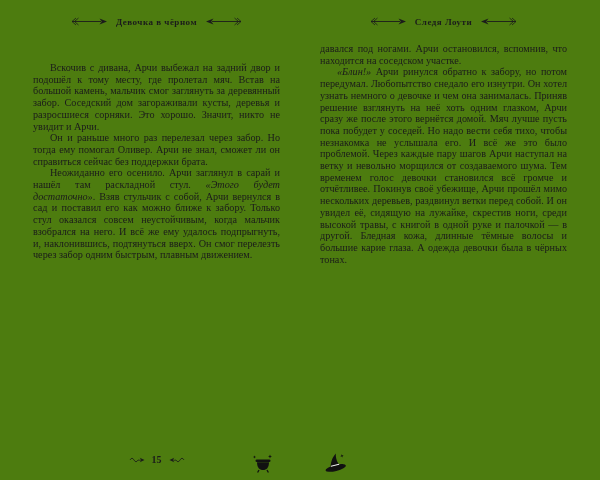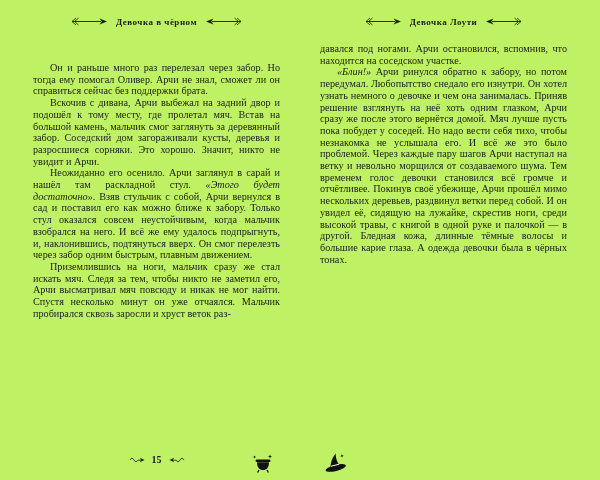--- a/index.html
+++ b/index.html
@@ -1,20 +1,20 @@
 <!DOCTYPE html>
 <html lang="ru"><head>
 <meta charset="utf-8">
 <style>
   html, body { margin: 0; padding: 0; background: #ffffff; }
   .spread {
     position: relative;
     width: 600px;
     height: 480px;
-    background: #bef264;
+    background: #4d7c0f;
     font-family: "Liberation Serif", serif;
     color: #1b1b1b;
     overflow: hidden;
   }
   .page { position: absolute; top: 15px; width: 247px; height: 452px; }
   .page-left  { left: 33px; }
   .page-right { left: 320px; }
 
   .page-header {
     display: flex; align-items: center; justify-content: center;
@@ -66,24 +66,23 @@
       </svg>
       <span class="header-label">Девочка в чёрном</span>
       <svg class="orn mirror" width="38" height="9" viewBox="0 0 38 9">
         <line x1="2" y1="4.5" x2="31" y2="4.5" stroke="#1b1b1b" stroke-width="0.9"></line>
         <path d="M37 4.5 L29.5 1.6 L31.8 4.5 L29.5 7.4 Z" fill="#1b1b1b"></path>
         <path d="M2 4.5 L6 1 M4.5 4.5 L8.5 1 M2 4.5 L6 8 M4.5 4.5 L8.5 8" stroke="#1b1b1b" stroke-width="0.8" fill="none"></path>
       </svg>
     </header>
 
     <div class="page-body">
+      <p>Вскочив с дивана, Арчи выбежал на задний двор и подошёл к тому месту, где пролетал мяч. Встав на большой камень, мальчик смог заглянуть за деревянный забор. Соседский дом загораживали кусты, деревья и разросшиеся сорняки. Это хорошо. Значит, никто не увидит и Арчи.</p>
       <p>Он и раньше много раз перелезал через забор. Но тогда ему помогал Оливер. Арчи не знал, сможет ли он справиться сейчас без поддержки брата.</p>
-      <p>Вскочив с дивана, Арчи выбежал на задний двор и подошёл к тому месту, где пролетал мяч. Встав на большой камень, мальчик смог заглянуть за деревянный забор. Соседский дом загораживали кусты, деревья и разросшиеся сорняки. Это хорошо. Значит, никто не увидит и Арчи.</p>
       <p><span>Неожиданно его осенило. Арчи заглянул в сарай и нашёл там раскладной стул. </span><i>«Этого будет достаточно»</i><span>. Взяв стульчик с собой, Арчи вернулся в сад и поставил его как можно ближе к забору. Только стул оказался совсем неустойчивым, когда мальчик взобрался на него. И всё же ему удалось подпрыгнуть, и, наклонившись, подтянуться вверх. Он смог перелезть через забор одним быстрым, плавным движением.</span></p>
-      <p>Приземлившись на ноги, мальчик сразу же стал искать мяч. Следя за тем, чтобы никто не заметил его, Арчи высматривал мяч повсюду и никак не мог найти. Спустя несколько минут он уже отчаялся. Мальчик пробирался сквозь заросли и хруст веток раз-</p>
     </div>
 
     <footer class="page-footer">
       <svg class="flourish" width="16" height="8" viewBox="0 0 16 8">
         <path d="M1 4 Q3 0.5 5 4 T9 4 Q10.5 4.5 12 4" fill="none" stroke="#1b1b1b" stroke-width="0.8"></path>
         <path d="M15.5 4 L10.8 1.8 L12.2 4 L10.8 6.2 Z" fill="#1b1b1b"></path>
       </svg>
       <span class="page-number">15</span>
       <svg class="flourish mirror" width="16" height="8" viewBox="0 0 16 8">
         <path d="M1 4 Q3 0.5 5 4 T9 4 Q10.5 4.5 12 4" fill="none" stroke="#1b1b1b" stroke-width="0.8"></path>
@@ -92,21 +91,21 @@
     </footer>
   </section>
 
   <section class="page page-right">
     <header class="page-header">
       <svg class="orn" width="38" height="9" viewBox="0 0 38 9">
         <line x1="2" y1="4.5" x2="31" y2="4.5" stroke="#1b1b1b" stroke-width="0.9"></line>
         <path d="M37 4.5 L29.5 1.6 L31.8 4.5 L29.5 7.4 Z" fill="#1b1b1b"></path>
         <path d="M2 4.5 L6 1 M4.5 4.5 L8.5 1 M2 4.5 L6 8 M4.5 4.5 L8.5 8" stroke="#1b1b1b" stroke-width="0.8" fill="none"></path>
       </svg>
-      <span class="header-label">Девочка Лоути</span>
+      <span class="header-label">Следя Лоути</span>
       <svg class="orn mirror" width="38" height="9" viewBox="0 0 38 9">
         <line x1="2" y1="4.5" x2="31" y2="4.5" stroke="#1b1b1b" stroke-width="0.9"></line>
         <path d="M37 4.5 L29.5 1.6 L31.8 4.5 L29.5 7.4 Z" fill="#1b1b1b"></path>
         <path d="M2 4.5 L6 1 M4.5 4.5 L8.5 1 M2 4.5 L6 8 M4.5 4.5 L8.5 8" stroke="#1b1b1b" stroke-width="0.8" fill="none"></path>
       </svg>
     </header>
 
     <div class="page-body">
       <p class="continued">давался под ногами. Арчи остановился, вспомнив, что находится на соседском участке.</p>
       <p><i>«Блин!»</i><span> Арчи ринулся обратно к забору, но потом передумал. Любопытство снедало его изнутри. Он хотел узнать немного о девочке и чем она занималась. Приняв решение взглянуть на неё хоть одним глазком, Арчи сразу же после этого вернётся домой. Мяч лучше пусть пока побудет у соседей. Но надо вести себя тихо, чтобы незнакомка не услышала его. И всё же это было проблемой. Через каждые пару шагов Арчи наступал на ветку и невольно морщился от создаваемого шума. Тем временем голос девочки становился всё громче и отчётливее. Покинув своё убежище, Арчи прошёл мимо нескольких деревьев, раздвинул ветки перед собой. И он увидел её, сидящую на лужайке, скрестив ноги, среди высокой травы, с книгой в одной руке и палочкой — в другой. Бледная кожа, длинные тёмные волосы и большие карие глаза. А одежда девочки была в чёрных тонах.</span></p>

